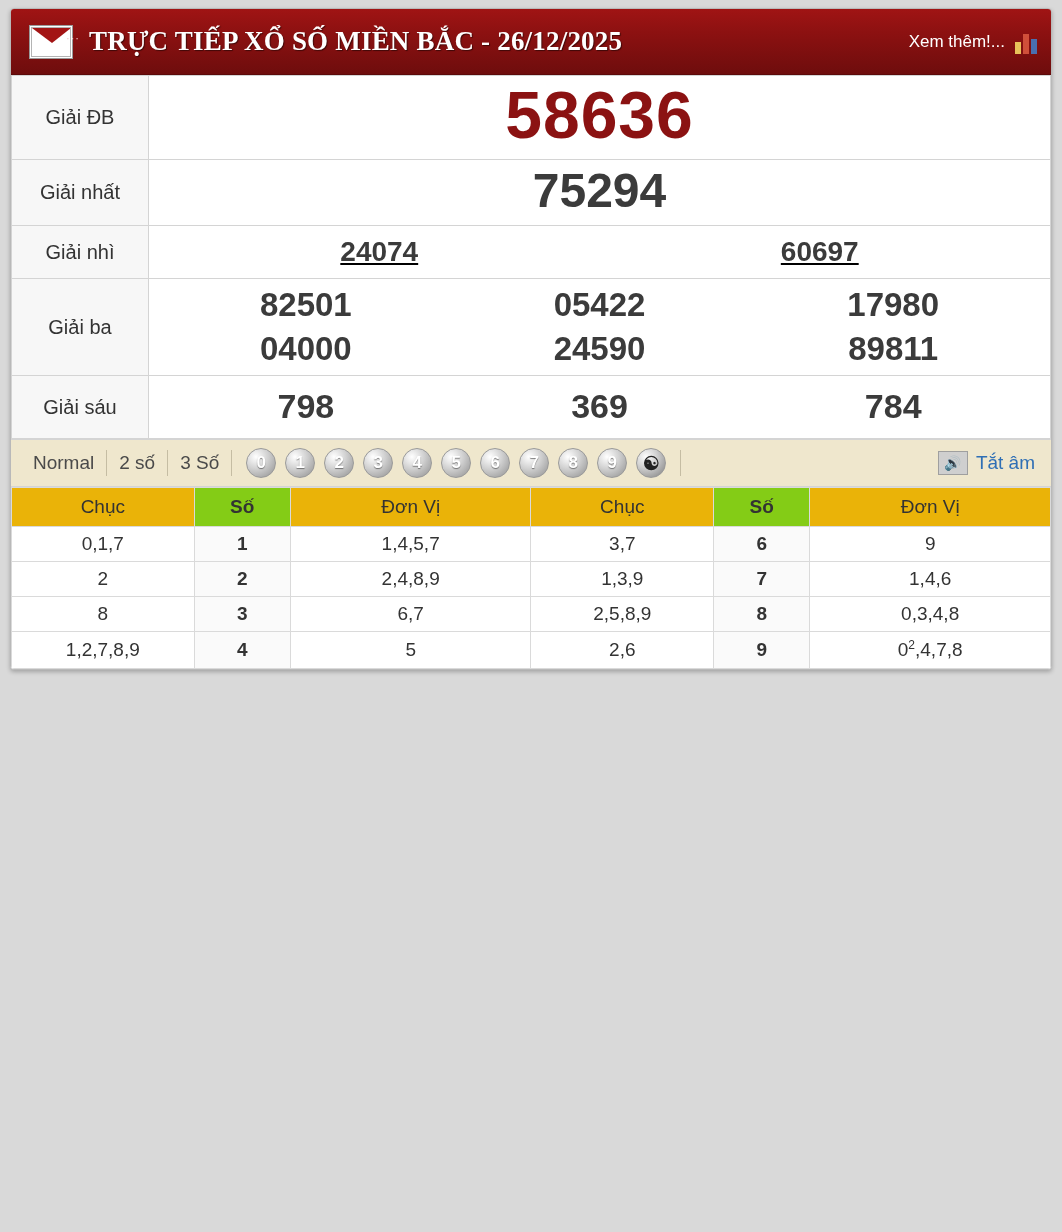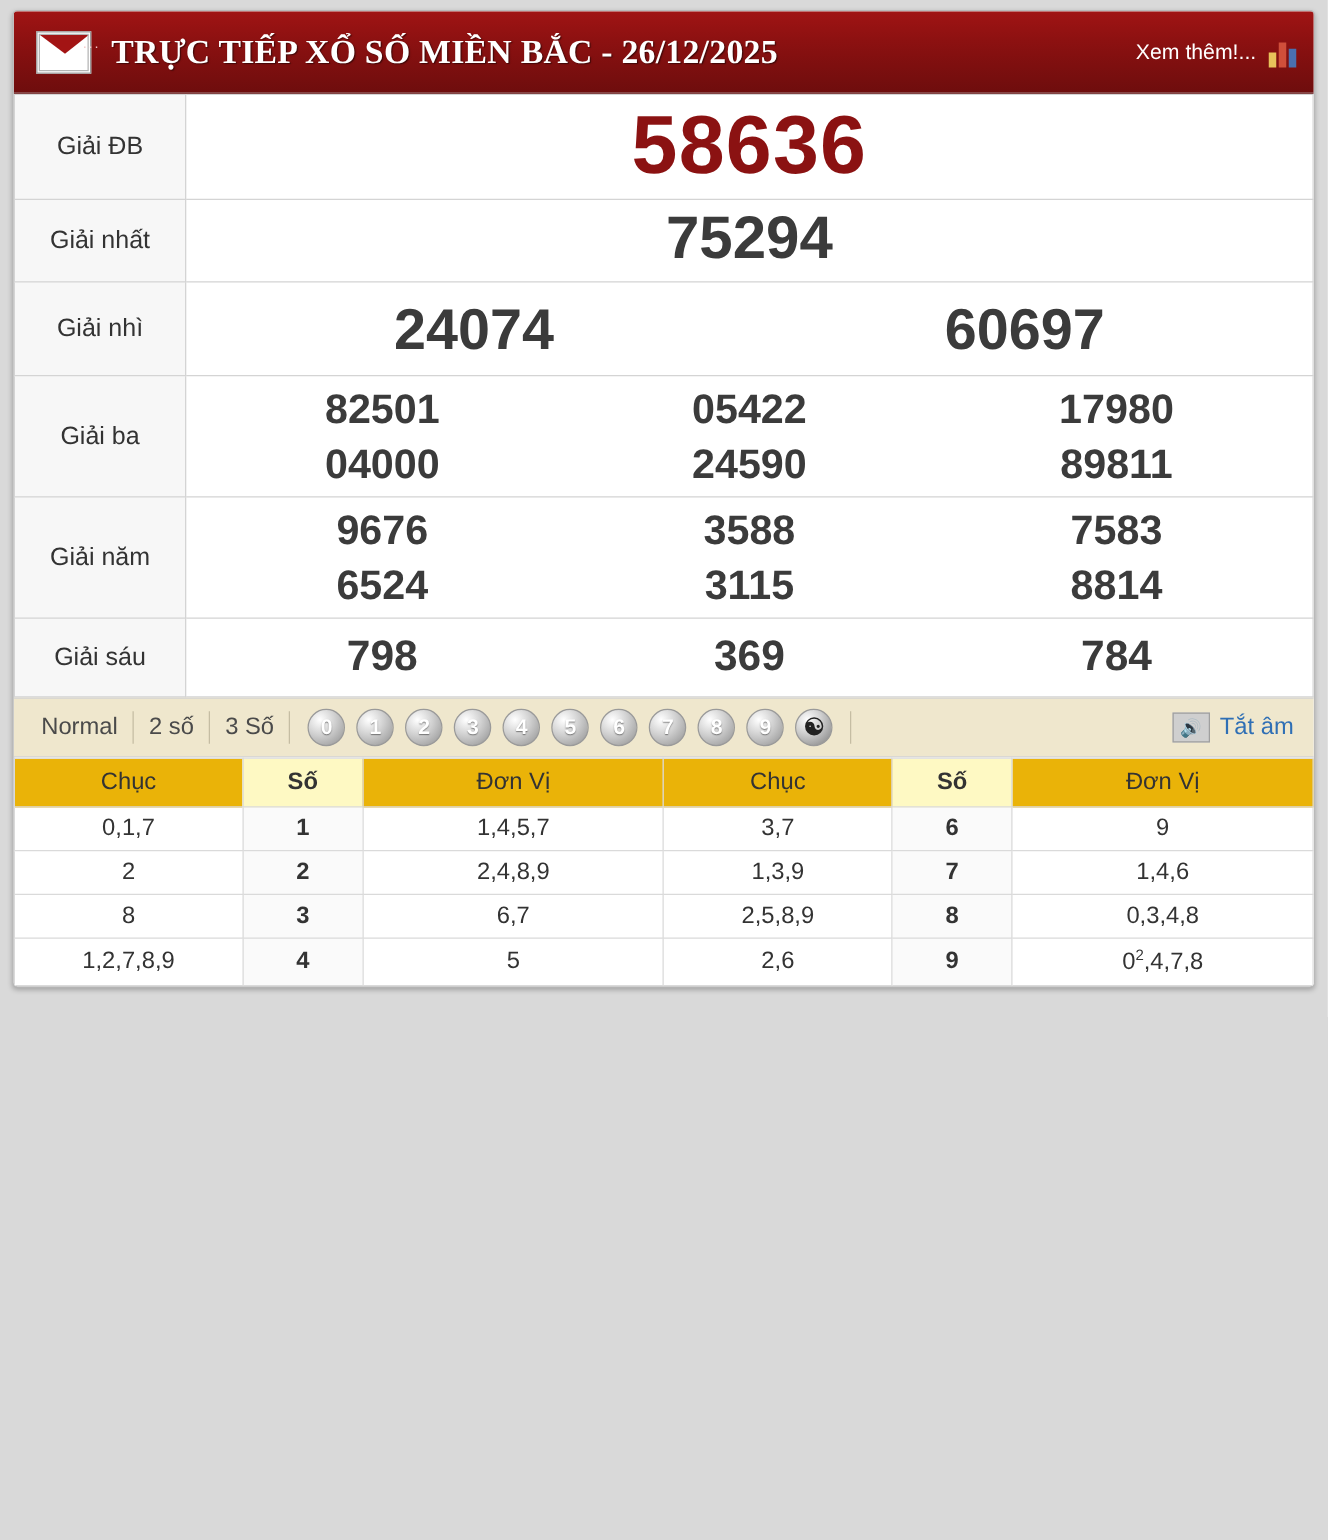--- a/index.html
+++ b/index.html
@@ -155,21 +155,21 @@
   .numrow {
     display: flex;
     width: 100%;
   }
   .numrow > div {
     flex: 1 1 0;
     text-align: center;
     font-weight: bold;
     color: #3b3b3b;
   }
-  .size34 { font-size: 46px; padding: 6px 0; }
+  .size34 { font-size: 28px; padding: 6px 0; text-decoration: underline; }
   .size32 { font-size: 33px; padding: 3px 0; }
   .g7 .numrow > div {
     font-size: 44px;
     color: #8b1212;
   }
   .g6 .numrow > div { font-size: 34px; }
   .pad2 { padding: 7px 0 8px 0; }
   .cellpad { padding: 4px 10px; }
   .two-col > div { flex: 1 1 50%; }
 
@@ -260,21 +260,21 @@
     font-weight: normal;
   }
   table.stats thead th {
     background: #eab308;
     font-size: 19px;
     padding: 8px 2px;
   }
   table.stats thead th.so-h,
   table.stats td.so-c {
     font-weight: bold;
-    background: #fef9c3;
+    background: #84cc16;
   }
   table.stats td.so-c { background: #fafafa; }
   .col-chuc { width: 148px; }
   .col-so { width: 78px; }
   .col-dv { width: 195px; }
   sup { font-size: 12px; }
 </style>
 </head>
 <body>
 
@@ -333,35 +333,20 @@
           </div>
           <div class="numrow size32">
             <div>04000</div>
             <div>24590</div>
             <div>89811</div>
           </div>
         </td>
       </tr>
 
 
-      <tr>
-        <td class="lbl">Giải năm</td>
-        <td class="cellpad">
-          <div class="numrow size32">
-            <div>9676</div>
-            <div>3588</div>
-            <div>7583</div>
-          </div>
-          <div class="numrow size32">
-            <div>6524</div>
-            <div>3115</div>
-            <div>8814</div>
-          </div>
-        </td>
-      </tr>
 
       <tr class="g6">
         <td class="lbl">Giải sáu</td>
         <td class="cellpad">
           <div class="numrow pad2">
             <div>798</div>
             <div>369</div>
             <div>784</div>
           </div>
         </td>

